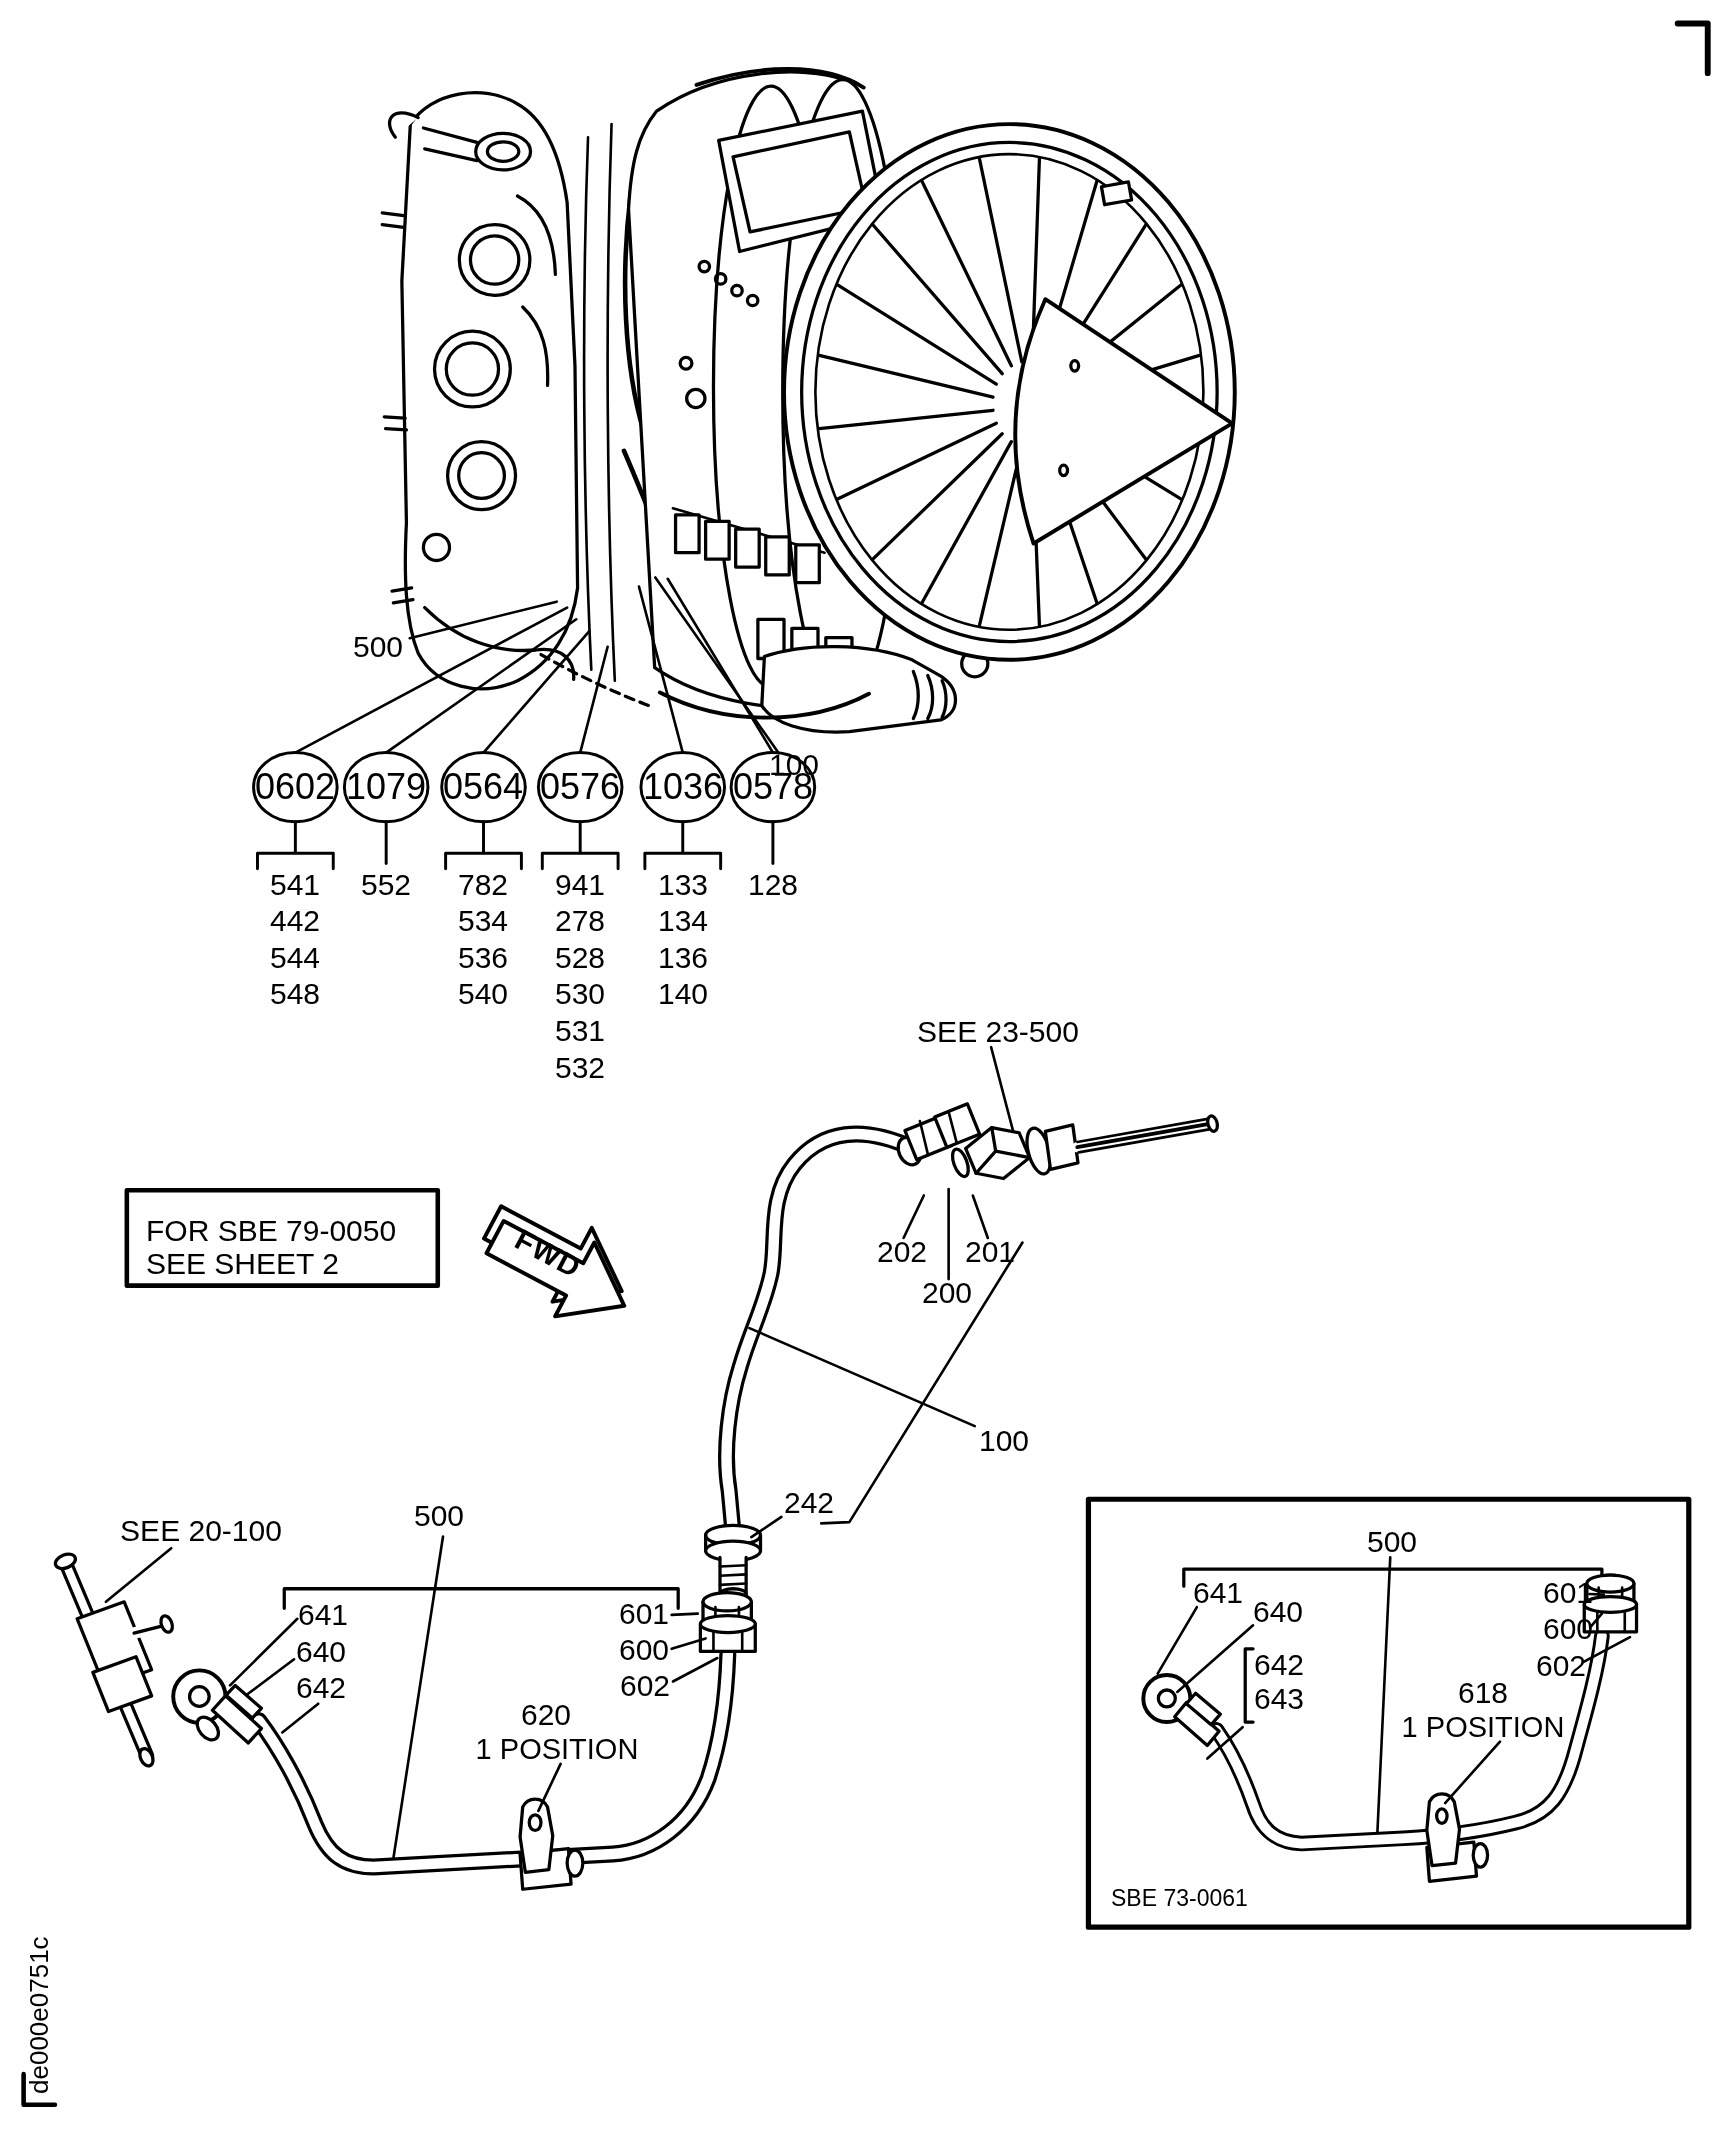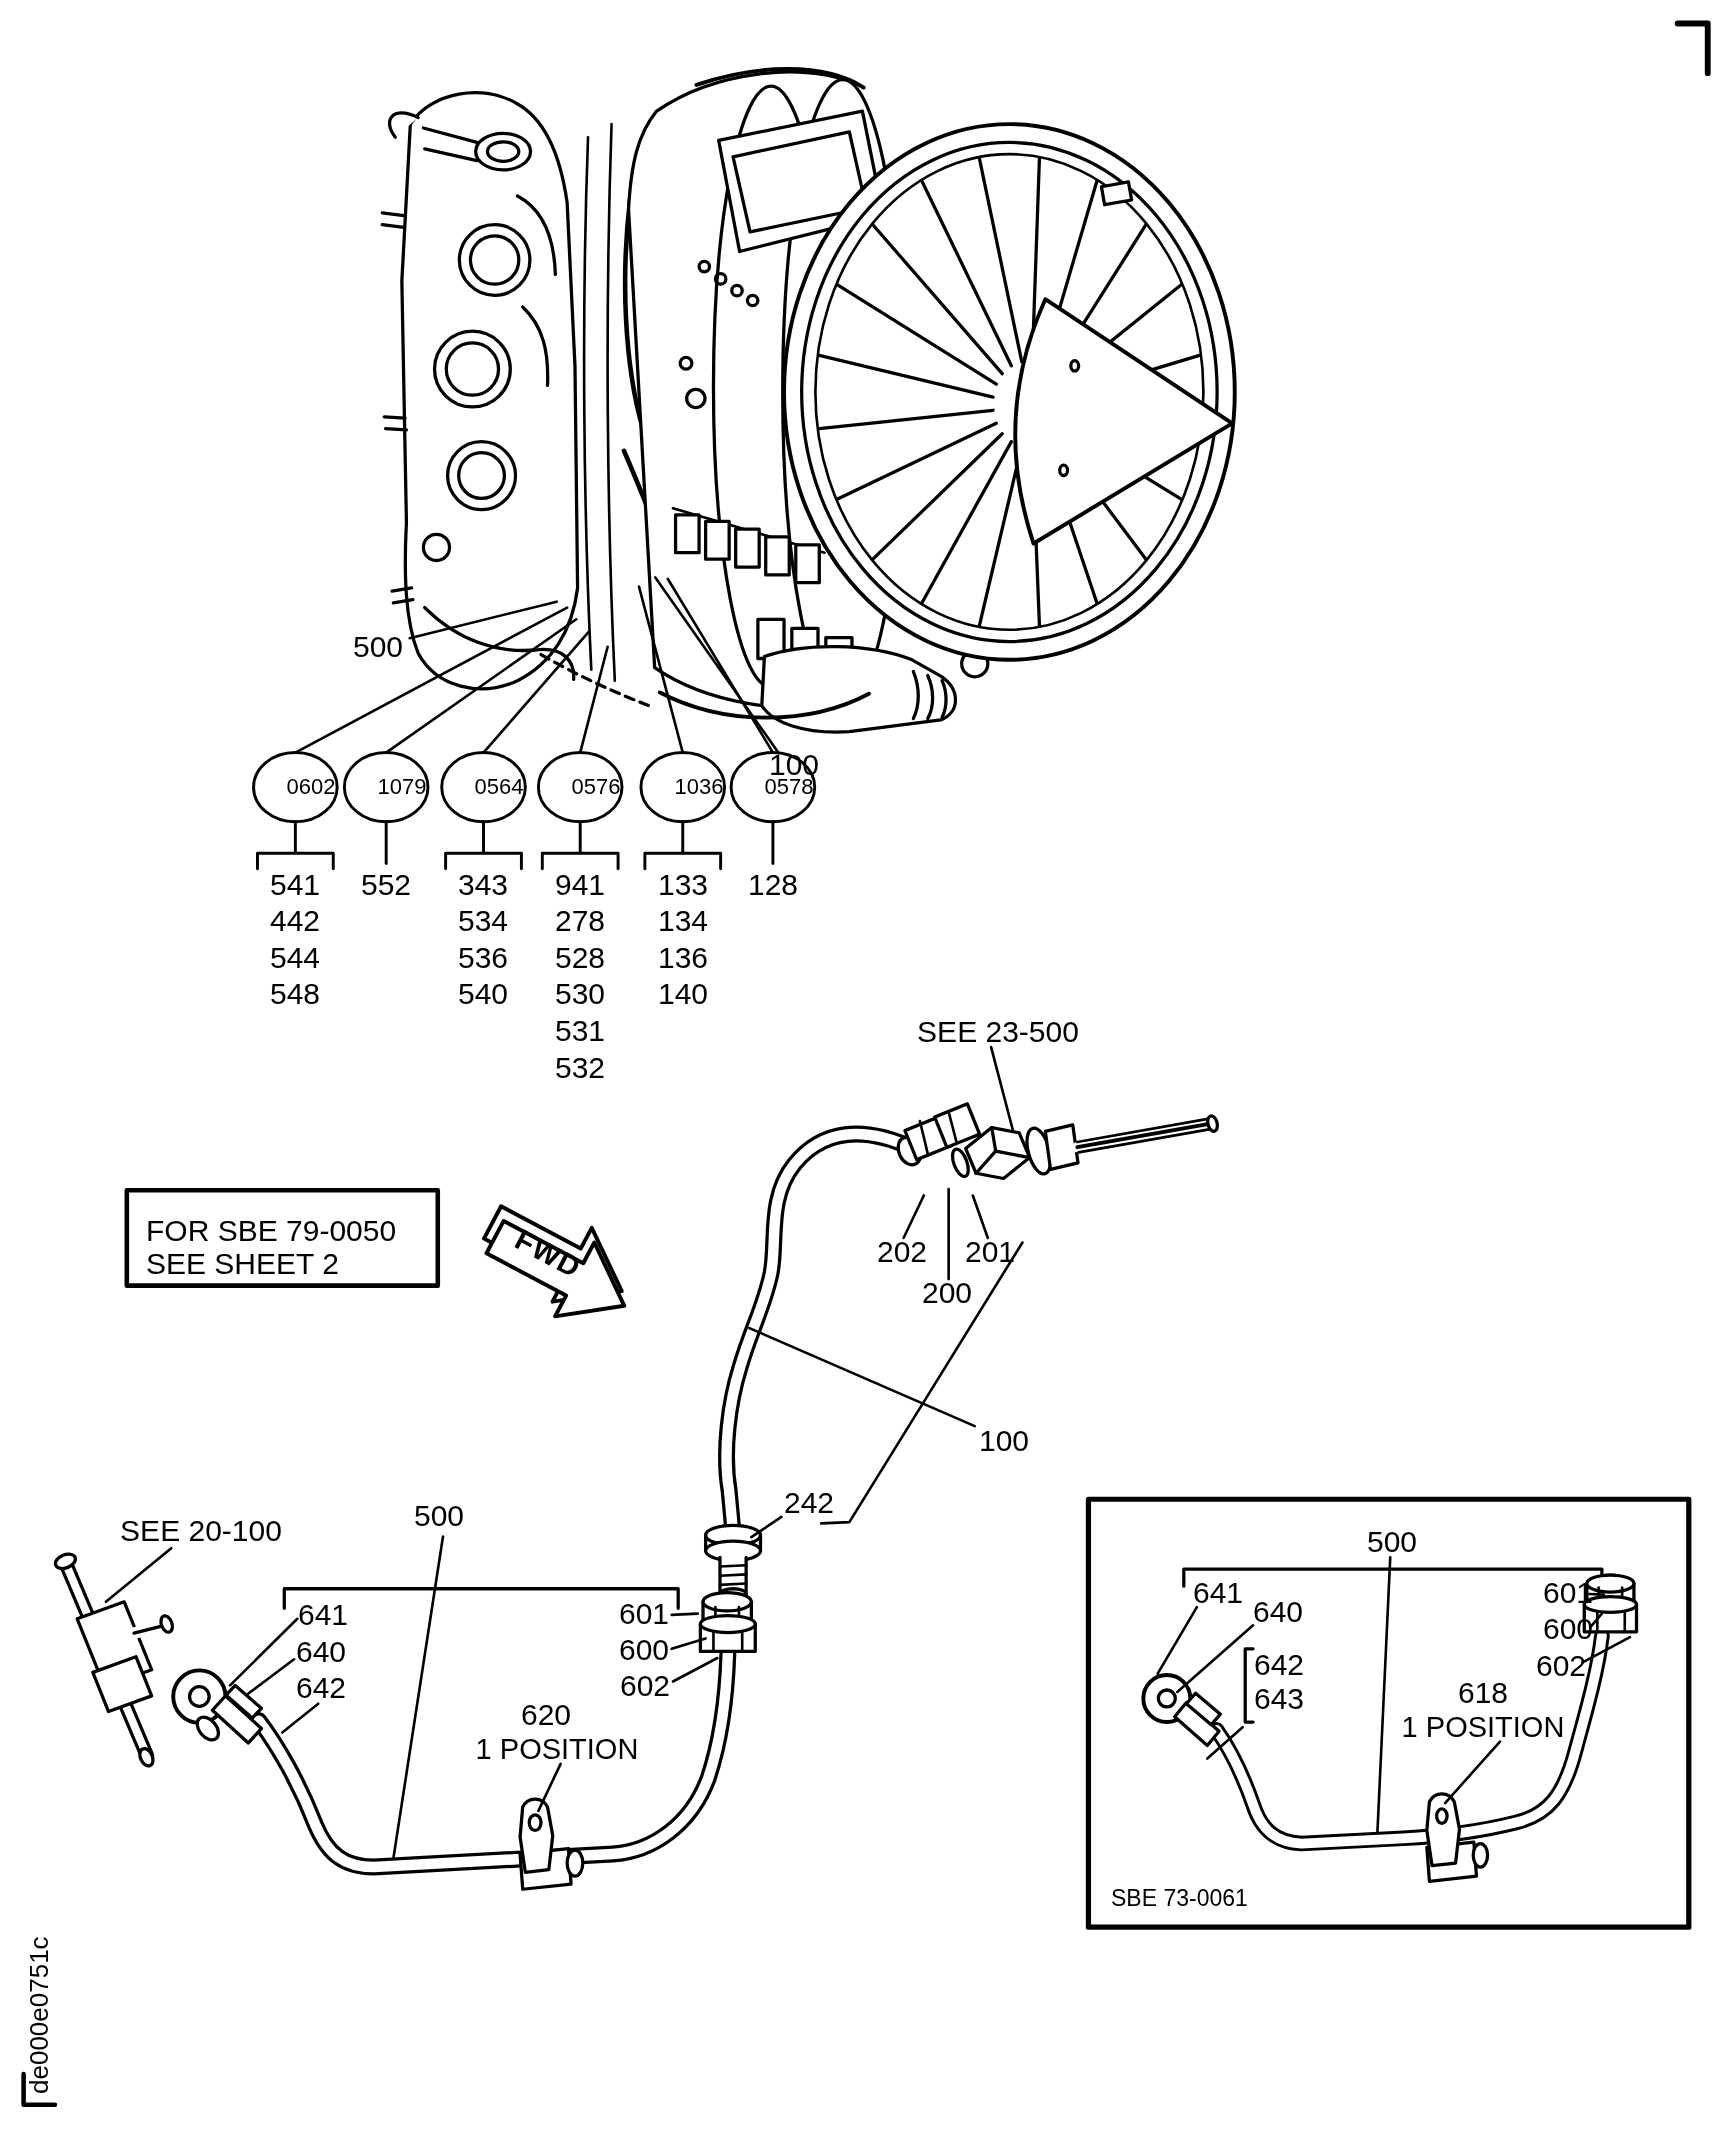--- a/index.html
+++ b/index.html
@@ -14,21 +14,21 @@
   .art{position:absolute;left:0;top:0;width:1732px;height:2129px;}
   .lbl{
     position:absolute;
     transform:translate(-50%,-50%);
     font-size:30px;
     line-height:1;
     white-space:nowrap;
     color:#000;
   }
   .lbl.la{transform:translate(0,-50%);}   
-  .lbl.sm{font-size:22px;margin-left:16px;}
+  .lbl.sm{font-size:36px;}
   .lbl.pos{font-size:29px;}
   .lbl.fwd{
     font-size:29px;font-weight:700;
     transform:translate(-50%,-50%) rotate(28deg);
     letter-spacing:1.3px;
   }
   .doc-code{
     position:absolute;
     left:22px;top:1912px;height:182px;width:34px;
     writing-mode:vertical-rl;
@@ -347,21 +347,21 @@
   <div class="lbl sm" style="left:683px;top:787px">1036</div>
   <div class="lbl sm" style="left:773px;top:787px">0578</div>
 
   <div class="lbl" style="left:295px;top:885px">541</div>
   <div class="lbl" style="left:295px;top:921px">442</div>
   <div class="lbl" style="left:295px;top:958px">544</div>
   <div class="lbl" style="left:295px;top:994px">548</div>
 
   <div class="lbl" style="left:386px;top:885px">552</div>
 
-  <div class="lbl" style="left:483px;top:885px">343</div>
+  <div class="lbl" style="left:483px;top:885px">782</div>
   <div class="lbl" style="left:483px;top:921px">534</div>
   <div class="lbl" style="left:483px;top:958px">536</div>
   <div class="lbl" style="left:483px;top:994px">540</div>
 
   <div class="lbl" style="left:580px;top:885px">941</div>
   <div class="lbl" style="left:580px;top:921px">278</div>
   <div class="lbl" style="left:580px;top:958px">528</div>
   <div class="lbl" style="left:580px;top:994px">530</div>
   <div class="lbl" style="left:580px;top:1031px">531</div>
   <div class="lbl" style="left:580px;top:1068px">532</div>

